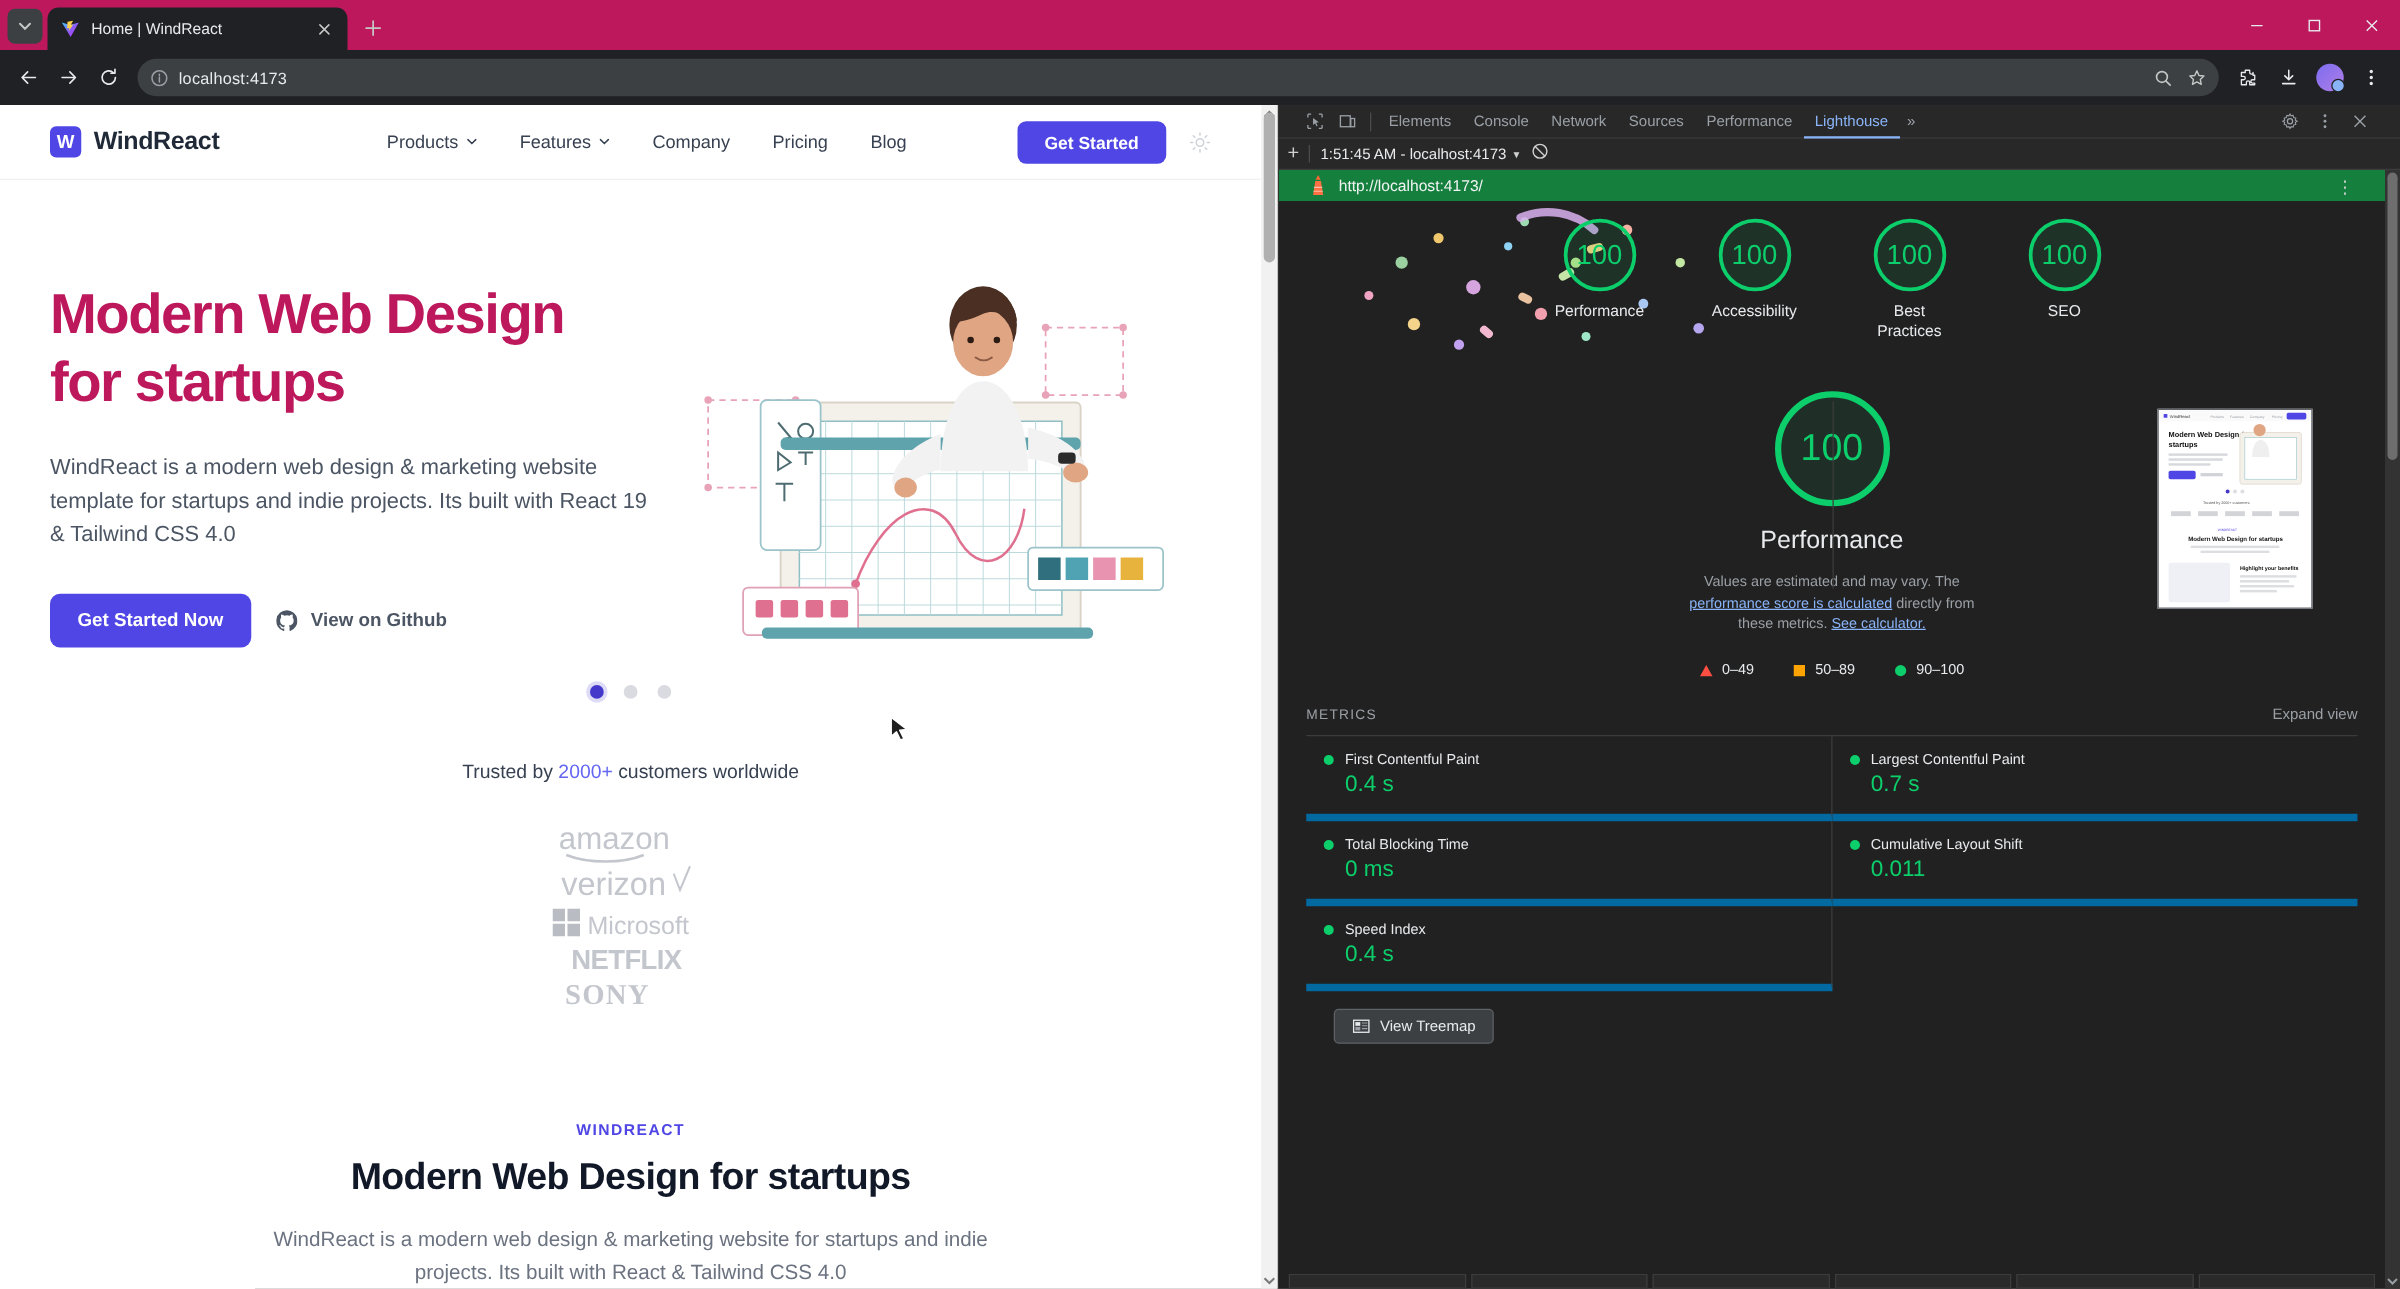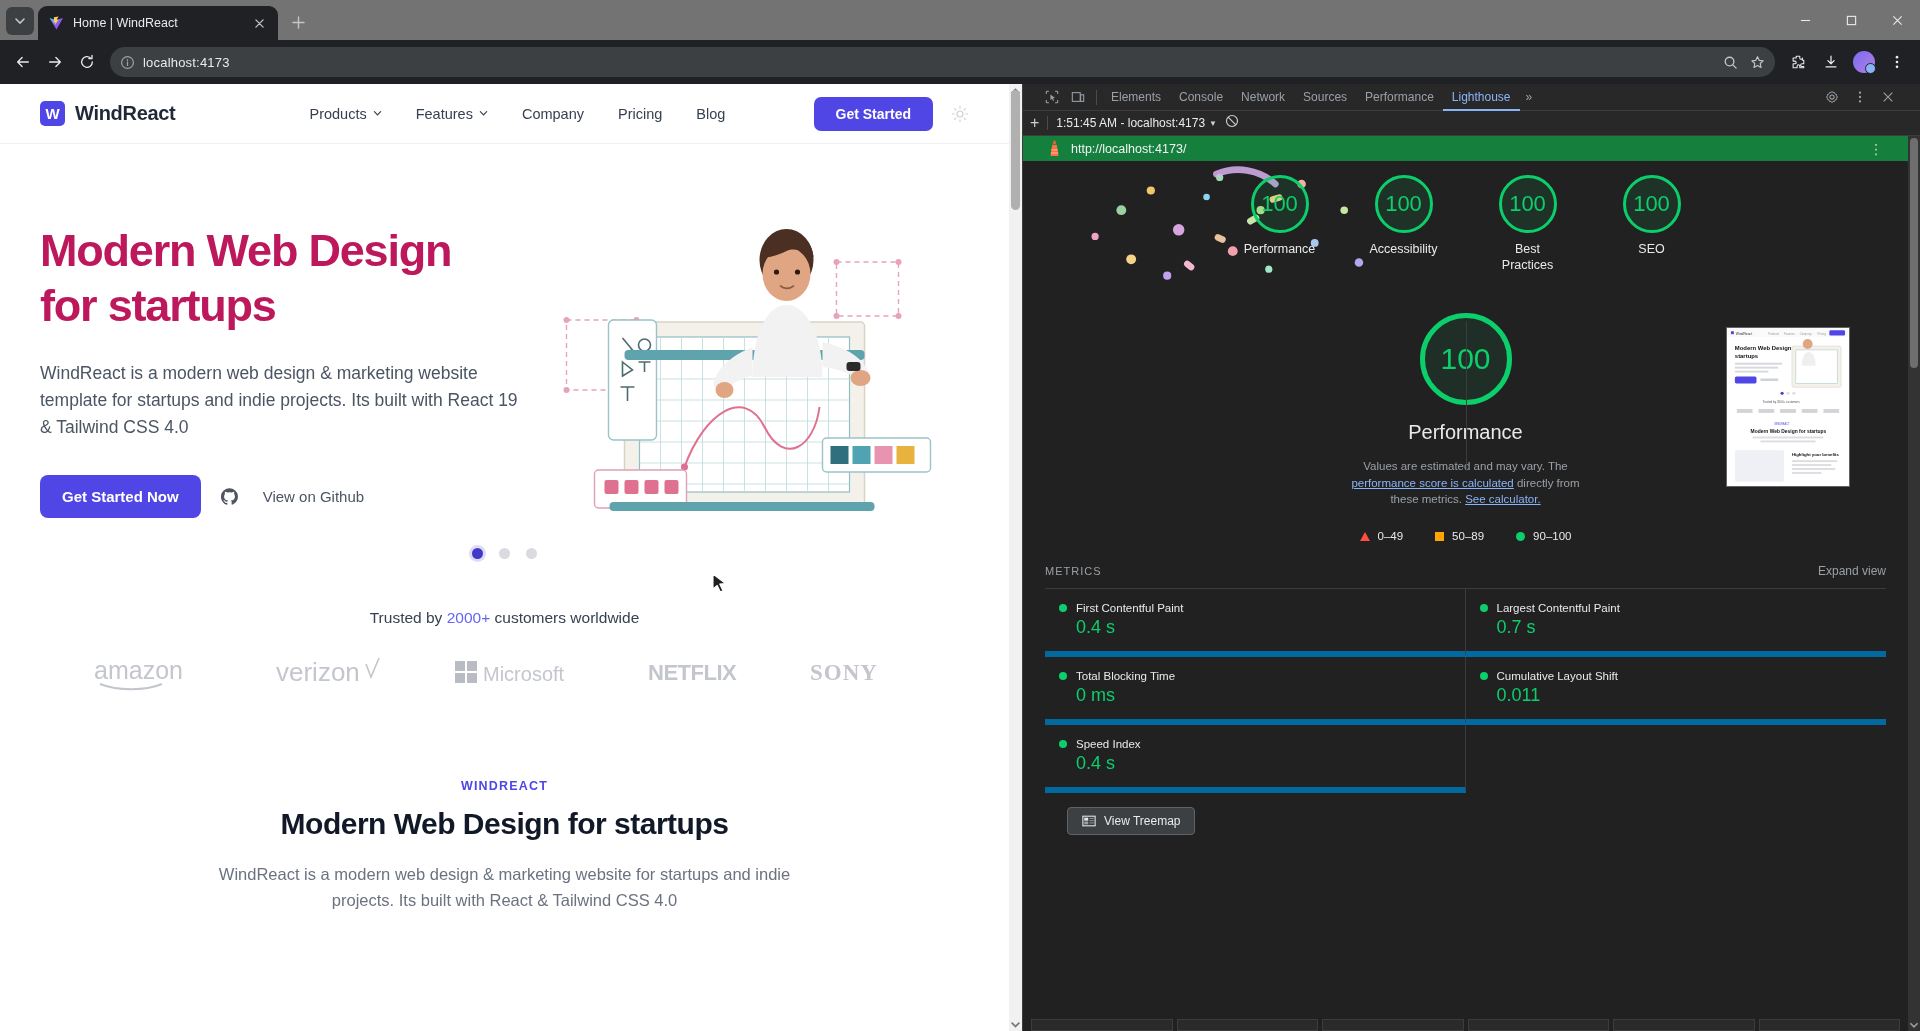--- a/index.html
+++ b/index.html
@@ -5,21 +5,21 @@
   * { box-sizing: border-box; margin: 0; padding: 0; }
   html, body {
     width: 1920px; height: 1031px;
     overflow: hidden;
     font-family: "Liberation Sans", sans-serif;
     background: #202124;
   }
 
   
   .browser { width: 1920px; height: 1031px; display: flex; flex-direction: column; background:#323639; }
-  .tabstrip { height: 40px; background:#737373; display:flex; align-items:flex-end; padding-left:6px; flex:0 0 40px; position:relative; }
+  .tabstrip { height: 40px; background:#be185d; display:flex; align-items:flex-end; padding-left:6px; flex:0 0 40px; position:relative; }
   .tab-list-btn { width:28px; height:28px; margin-bottom:5px; margin-right:4px; border-radius:6px; background:#3c4043;
                   display:flex; align-items:center; justify-content:center; }
   .tab-list-btn svg { width:12px; height:12px; }
   .tab {
     height:34px; min-width:240px; max-width:250px; background:#202124; border-radius:9px 9px 0 0;
     display:flex; align-items:center; padding:0 10px; gap:9px; position:relative;
   }
   .tab .favicon { width:16px; height:16px; flex:0 0 16px; }
   .tab .tab-title { color:#e8eaed; font-size:12.5px; white-space:nowrap; overflow:hidden; text-overflow:ellipsis; flex:1; }
   .tab .tab-close { width:17px; height:17px; display:flex; align-items:center; justify-content:center; border-radius:50%; }
@@ -70,34 +70,34 @@
   .nav-right { margin-left:auto; display:flex; align-items:center; gap:18px; }
   .cta-sm { background:#4f46e5; color:#fff; font-size:14px; font-weight:bold; padding:9px 22px; border-radius:7px; }
   .theme-ico { width:18px; height:18px; opacity:.5; }
 
   .hero { display:flex; padding:58px 40px 0 40px; }
   .hero-left { width:520px; padding-top:22px; }
   .hero h1 { font-size:45px; line-height:1.22; color:#be185d; font-weight:bold; letter-spacing:-1.2px; }
   .hero p.sub { margin-top:26px; font-size:17.5px; line-height:1.55; color:#4b5563; max-width:480px; }
   .hero-btns { margin-top:34px; display:flex; align-items:center; gap:20px; }
   .btn-primary { background:#4f46e5; color:#fff; font-size:15px; font-weight:bold; padding:13px 22px; border-radius:8px; }
-  .btn-ghost { display:flex; align-items:center; gap:25px; color:#4b5563; font-size:15px; }
+  .btn-ghost { display:flex; align-items:center; gap:11px; color:#4b5563; font-size:15px;font-weight:bold; }
   .btn-ghost svg { width:17px; height:17px; }
 
   .hero-art { flex:1; position:relative; height:330px; }
 
   .dots { display:flex; justify-content:center; gap:16px; margin-top:16px; }
   .dot { width:11px; height:11px; border-radius:50%; background:#d9dbe0; }
   .dot.active { background:#4338ca; box-shadow:0 0 0 3px rgba(67,56,202,.18); }
 
   .cursor { position:absolute; width:15px; height:21px; pointer-events:none; }
 
   .trusted { text-align:center; margin-top:50px; font-size:15.5px; color:#374151; }
   .trusted b { color:#6366f1; font-weight:normal; }
-  .logos { display:flex; align-items:center; justify-content:space-around; margin-top:26px; padding:0 60px; color:#a16207; }
+  .logos { display:flex; align-items:center; justify-content:space-around; margin-top:26px; padding:0 60px; color:#a16207;flex-direction:column; }
 
   .feature { text-align:center; margin-top:88px; padding:0 40px; }
   .eyebrow { color:#4f46e5; font-size:12.5px; font-weight:bold; letter-spacing:1.2px; }
   .feature h2 { font-size:30px; color:#111827; font-weight:bold; margin-top:14px; letter-spacing:-.5px; }
   .feature p { margin:20px auto 0; max-width:620px; font-size:16.5px; line-height:1.6; color:#6b7280; }
 
   
   .devtools { flex:1; background:#282828; display:flex; flex-direction:column; border-left:1px solid #3c3c3c; min-width:0; }
   .dt-tabbar { height:27px; background:#282828; display:flex; align-items:center; padding:0 16px; gap:0; flex:0 0 27px; border-bottom:1px solid #3c3c3c;}
   .dt-icobtn { width:26px; height:24px; display:flex; align-items:center; justify-content:center; border-radius:3px;}

